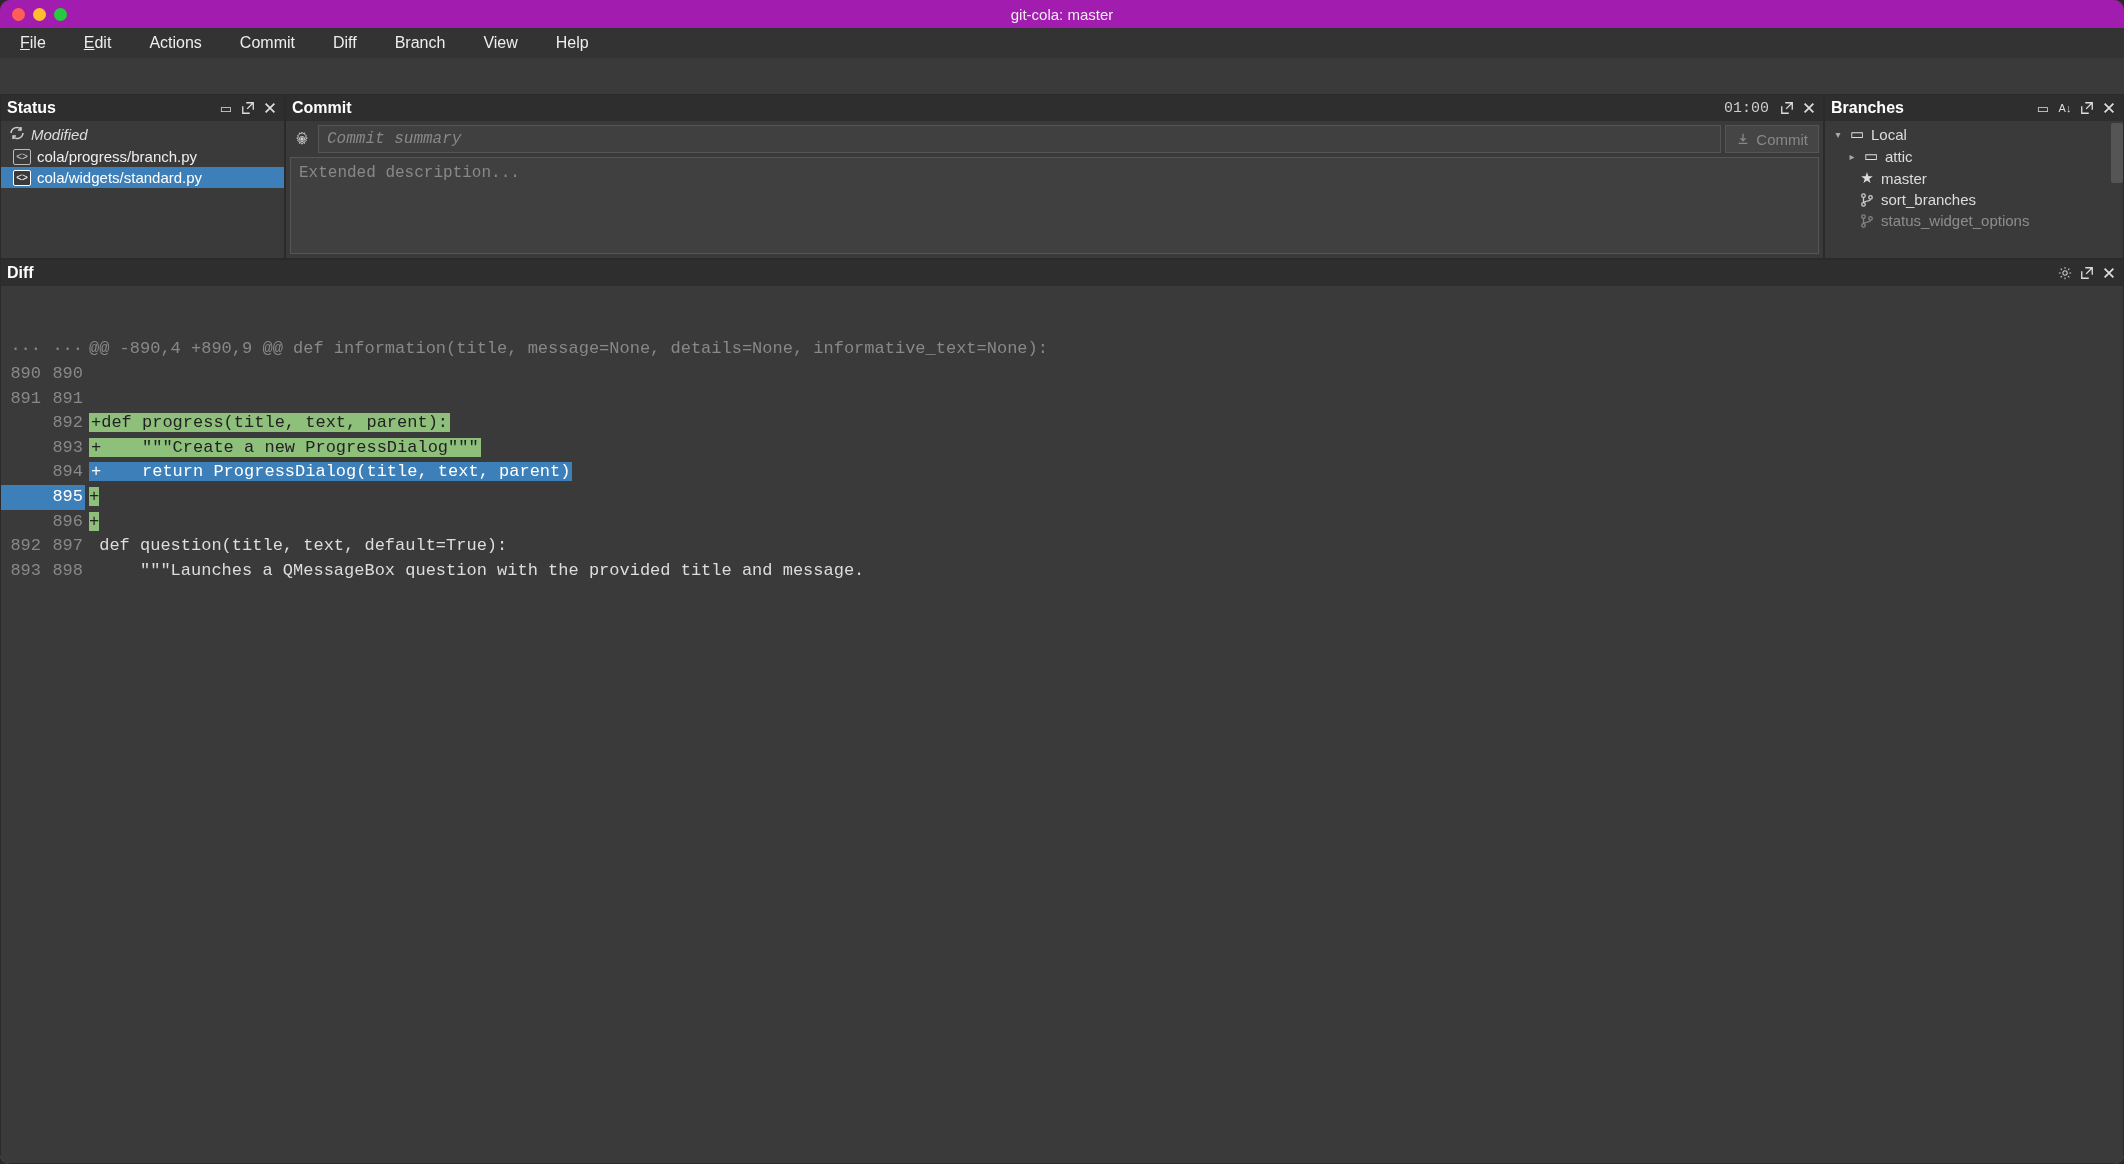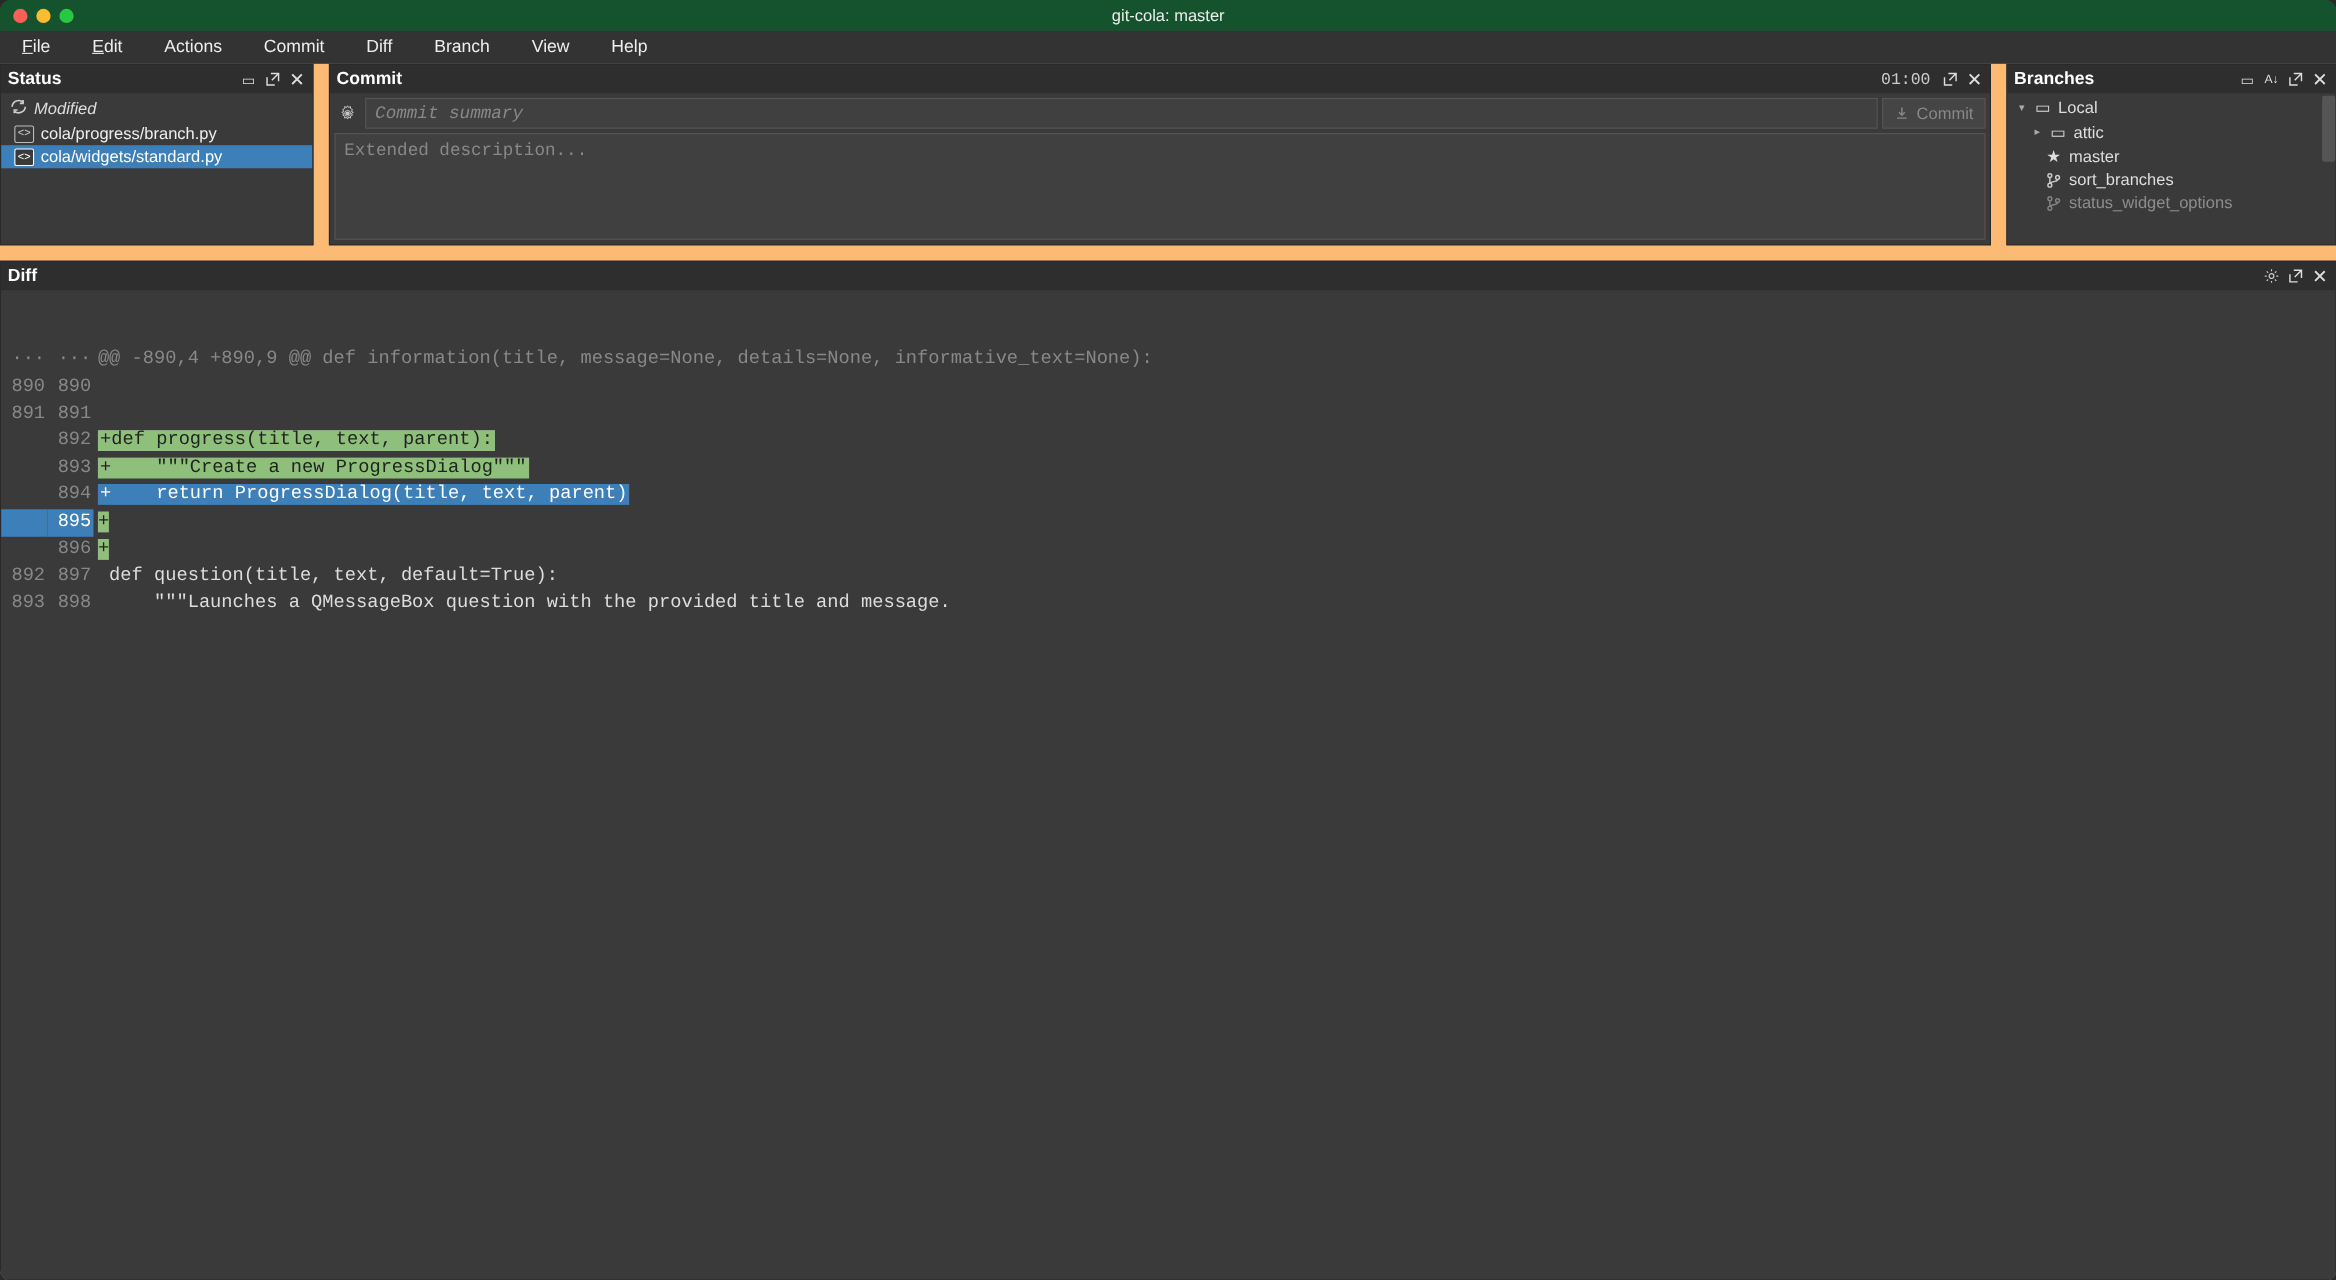--- a/index.html
+++ b/index.html
@@ -16,21 +16,21 @@
   display: flex;
   flex-direction: column;
   width: 100%;
   height: 100%;
   background: #3a3a3a;
   border-radius: 10px;
   overflow: hidden;
 }
 .titlebar {
   height: 28px;
-  background: #14532d;
+  background: #a21caf;
   display: flex;
   align-items: center;
   position: relative;
 }
 .traffic-lights {
   position: absolute;
   left: 12px;
   display: flex;
   gap: 8px;
 }
@@ -59,24 +59,25 @@
   color: #eee;
   font-size: 16px;
   cursor: default;
 }
 .menubar .menu-item .ul { text-decoration: underline; }
 
 .main-grid {
   display: grid;
   grid-template-columns: 285px 1fr 300px;
   grid-template-rows: 165px 1fr;
-  gap: 14px;
+  gap: 0;
   flex: 1;
   min-height: 0;
-  background: #fdba74;
+  background: #a3a3a3;
+  margin-top: 36px;
 }
 .panel {
   display: flex;
   flex-direction: column;
   background: #3a3a3a;
   border: 1px solid #2a2a2a;
 }
 .panel-header {
   height: 26px;
   background: #2e2e2e;

